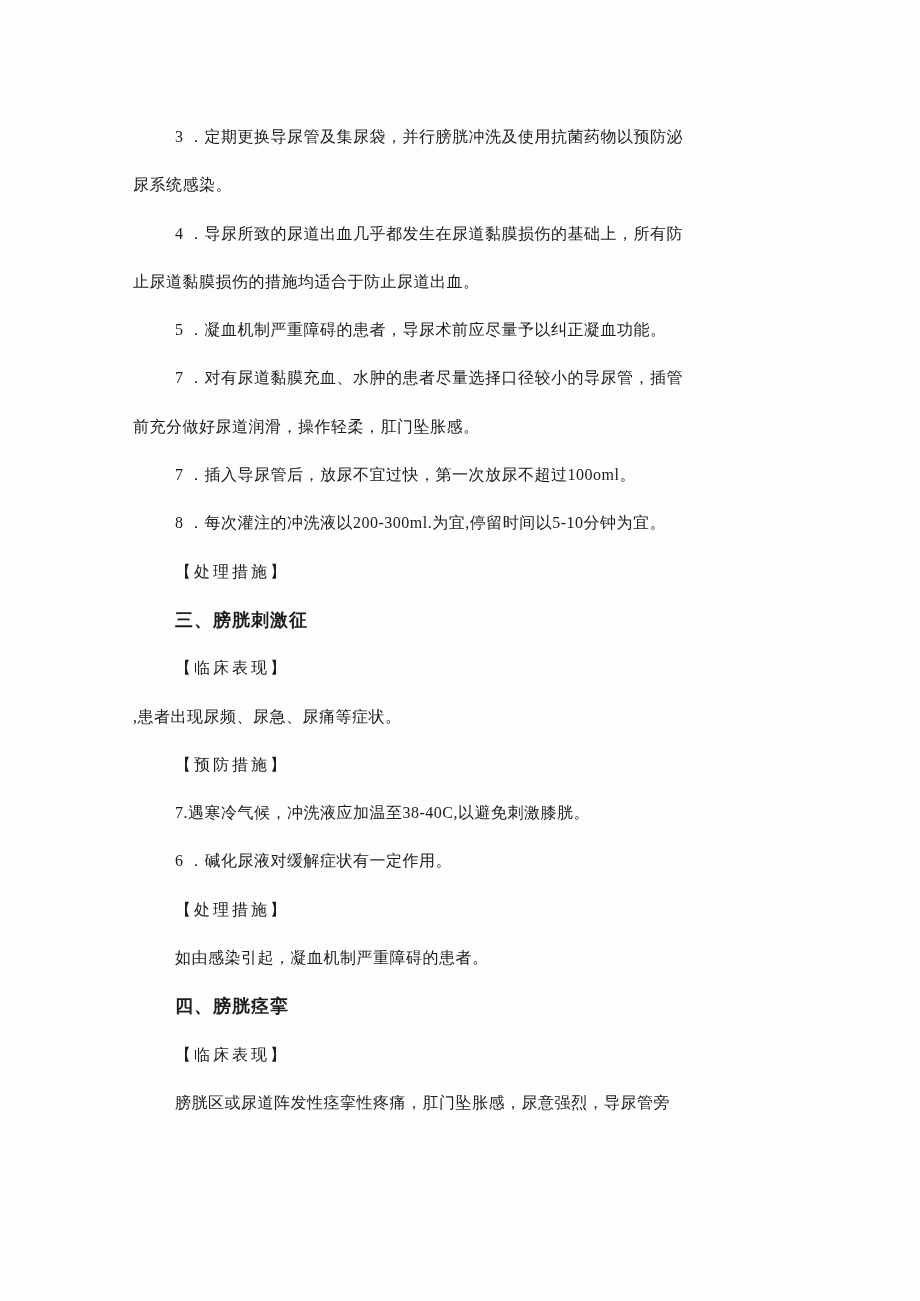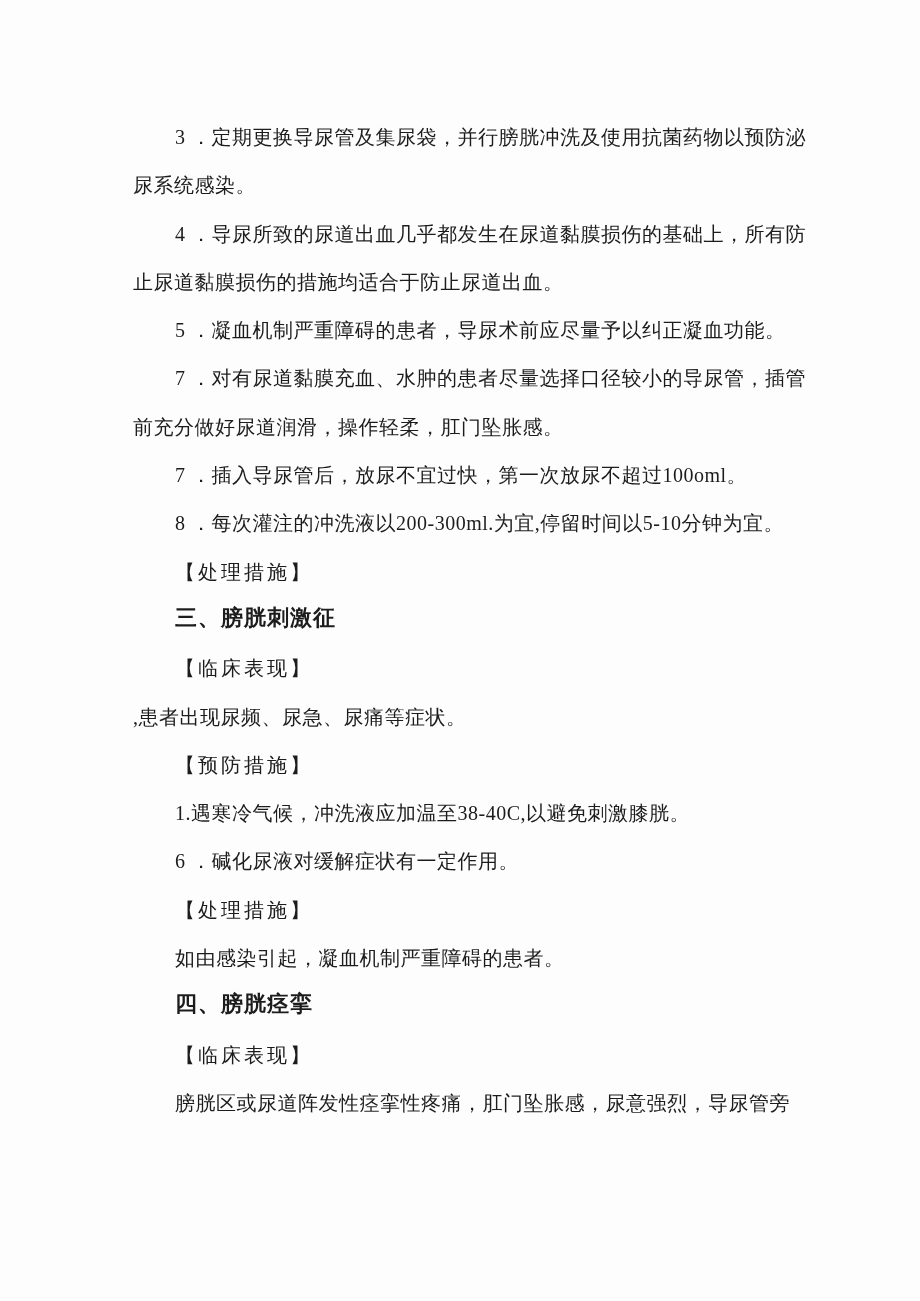--- a/index.html
+++ b/index.html
@@ -14,30 +14,30 @@
   }
   .content {
     position: absolute;
     left: 133px;
     top: 113px;
     width: 658px;
   }
   .line {
     height: 48.3px;
     line-height: 48.3px;
-    font-size: 20px;
+    font-size: 16px;
     white-space: nowrap;
     letter-spacing: 0.5px;
   }
   .indent { padding-left: 42px; }
   .label { letter-spacing: 3px; }
   .heading {
-    font-family: Liberation Mono, monospace;
+    font-family: Liberation Sans, sans-serif;
     font-weight: bold;
-    font-size: 22px;
+    font-size: 18px;
     letter-spacing: 1px;
   }
 </style>
 </head>
 <body>
 
 <div class="page">
   <div class="content">
     <div class="line indent">3 ．定期更换导尿管及集尿袋，并行膀胱冲洗及使用抗菌药物以预防泌</div>
     <div class="line">尿系统感染。</div>
@@ -46,21 +46,21 @@
     <div class="line indent">5 ．凝血机制严重障碍的患者，导尿术前应尽量予以纠正凝血功能。</div>
     <div class="line indent">7 ．对有尿道黏膜充血、水肿的患者尽量选择口径较小的导尿管，插管</div>
     <div class="line">前充分做好尿道润滑，操作轻柔，肛门坠胀感。</div>
     <div class="line indent">7 ．插入导尿管后，放尿不宜过快，第一次放尿不超过100oml。</div>
     <div class="line indent">8 ．每次灌注的冲洗液以200-300ml.为宜,停留时间以5-10分钟为宜。</div>
     <div class="line indent label">【处理措施】</div>
     <div class="line indent heading">三、膀胱刺激征</div>
     <div class="line indent label">【临床表现】</div>
     <div class="line">,患者出现尿频、尿急、尿痛等症状。</div>
     <div class="line indent label">【预防措施】</div>
-    <div class="line indent">1.遇寒冷气候，冲洗液应加温至38-40C,以避免刺激膝胱。</div>
+    <div class="line indent">7.遇寒冷气候，冲洗液应加温至38-40C,以避免刺激膝胱。</div>
     <div class="line indent">6 ．碱化尿液对缓解症状有一定作用。</div>
     <div class="line indent label">【处理措施】</div>
     <div class="line indent">如由感染引起，凝血机制严重障碍的患者。</div>
     <div class="line indent heading">四、膀胱痉挛</div>
     <div class="line indent label">【临床表现】</div>
     <div class="line indent">膀胱区或尿道阵发性痉挛性疼痛，肛门坠胀感，尿意强烈，导尿管旁</div>
   </div>
 </div>
 
 </body></html>

